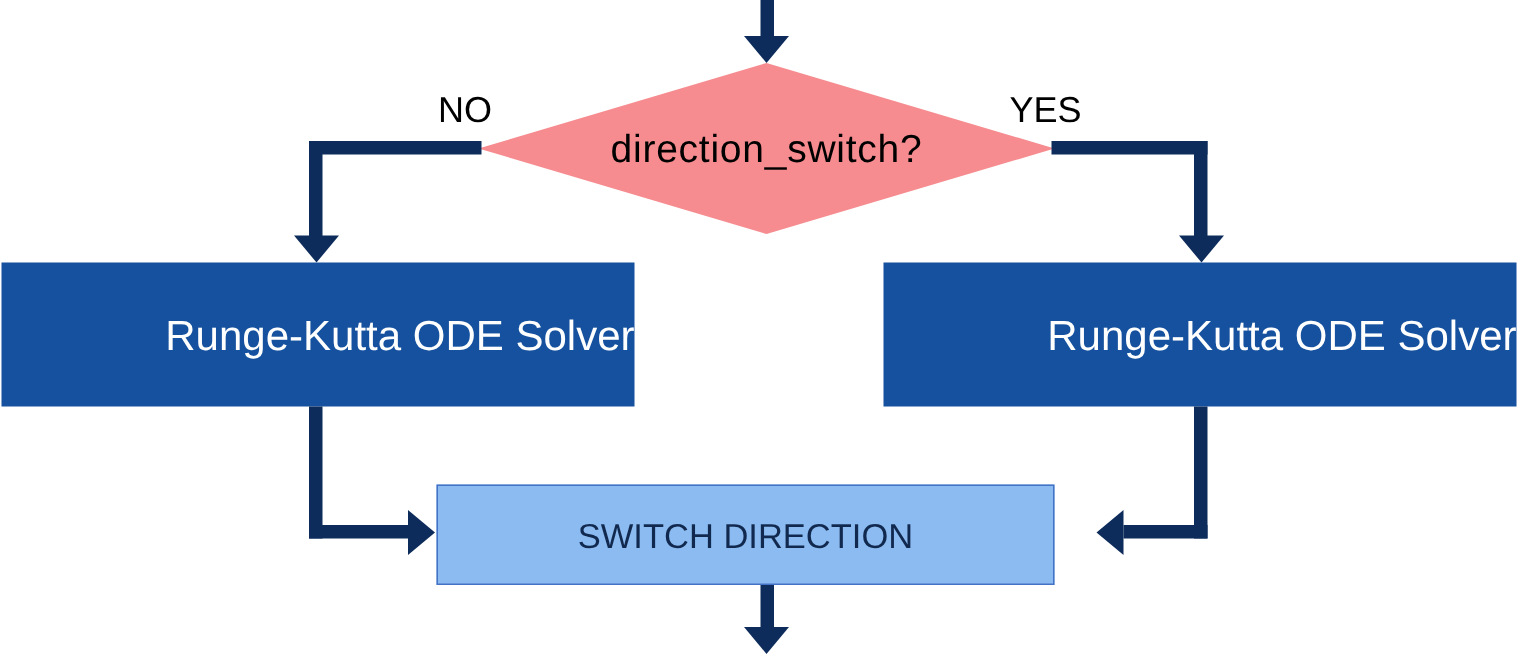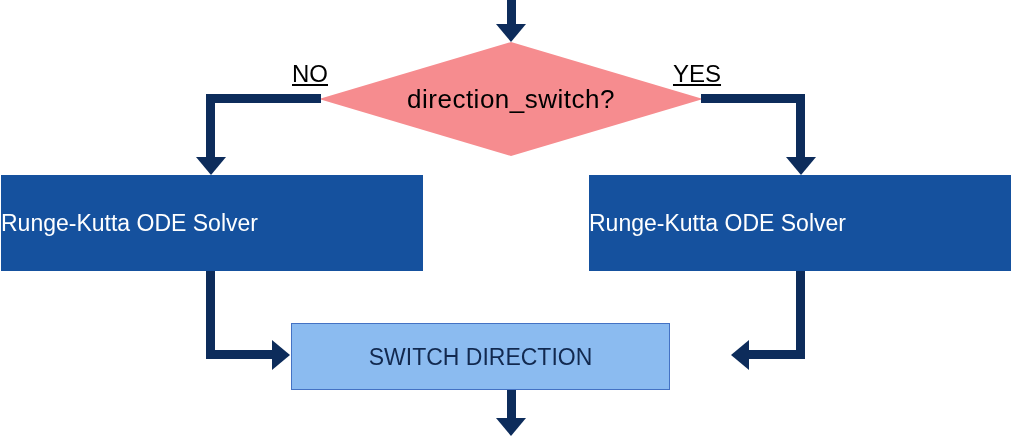--- a/index.html
+++ b/index.html
@@ -66,30 +66,30 @@
     font-size: 24px;
   }
   .solver-box {
     position: absolute;
     top: 175px;
     width: 422px; height: 96px;
     background: var(--solver-box-fill, #15519e);
     color: var(--solver-box-text, #ffffff);
     display: flex;
     flex-direction: column;
-    align-items: flex-start;
+    align-items: flex-end;
     justify-content: center;
-    font-size: 23px;
+    font-size: 28px;
     line-height: 33px;
     text-align: center;
   }
   .switch-box {
     position: absolute;
     left: 291px; top: 323px;
-    width: 379px; height: 67px;
+    width: 412px; height: 67px;
     box-sizing: border-box;
     background: var(--switch-fill, #8bbbf0);
     border: 1px solid var(--switch-border, #4472c4);
     color: var(--switch-text, #12294f);
     display: flex;
     flex-direction: column;
     align-items: center;
     justify-content: center;
     font-size: 23px;
     line-height: 30px;
@@ -101,26 +101,26 @@
 
 <div class="canvas">
 
   <div class="seg" style="left:507px; top:0; width:9px; height:26px"></div>
   <div class="head-down" style="left:496px; top:24px"></div>
 
   <div class="decision">
     <span class="label">direction_switch?</span>
   </div>
 
-  <div class="branch-label" style="left:275px;text-decoration:underline;">NO</div>
+  <div class="branch-label" style="left:275px;">NO</div>
   <div class="seg" style="left:206px; top:94px; width:115px; height:9px"></div>
   <div class="seg" style="left:206px; top:94px; width:9px; height:64px"></div>
   <div class="head-down" style="left:196px; top:157px"></div>
 
-  <div class="branch-label" style="left:662px;text-decoration:underline;">YES</div>
+  <div class="branch-label" style="left:662px;">YES</div>
   <div class="seg" style="left:701px; top:94px; width:104px; height:9px"></div>
   <div class="seg" style="left:796px; top:94px; width:9px; height:64px"></div>
   <div class="head-down" style="left:786px; top:157px"></div>
 
   <div class="solver-box" style="left:1px;">
     <span>Runge-Kutta ODE Solver</span>
   </div>
 
   <div class="solver-box" style="left:589px;">
     <span>Runge-Kutta ODE Solver</span>

